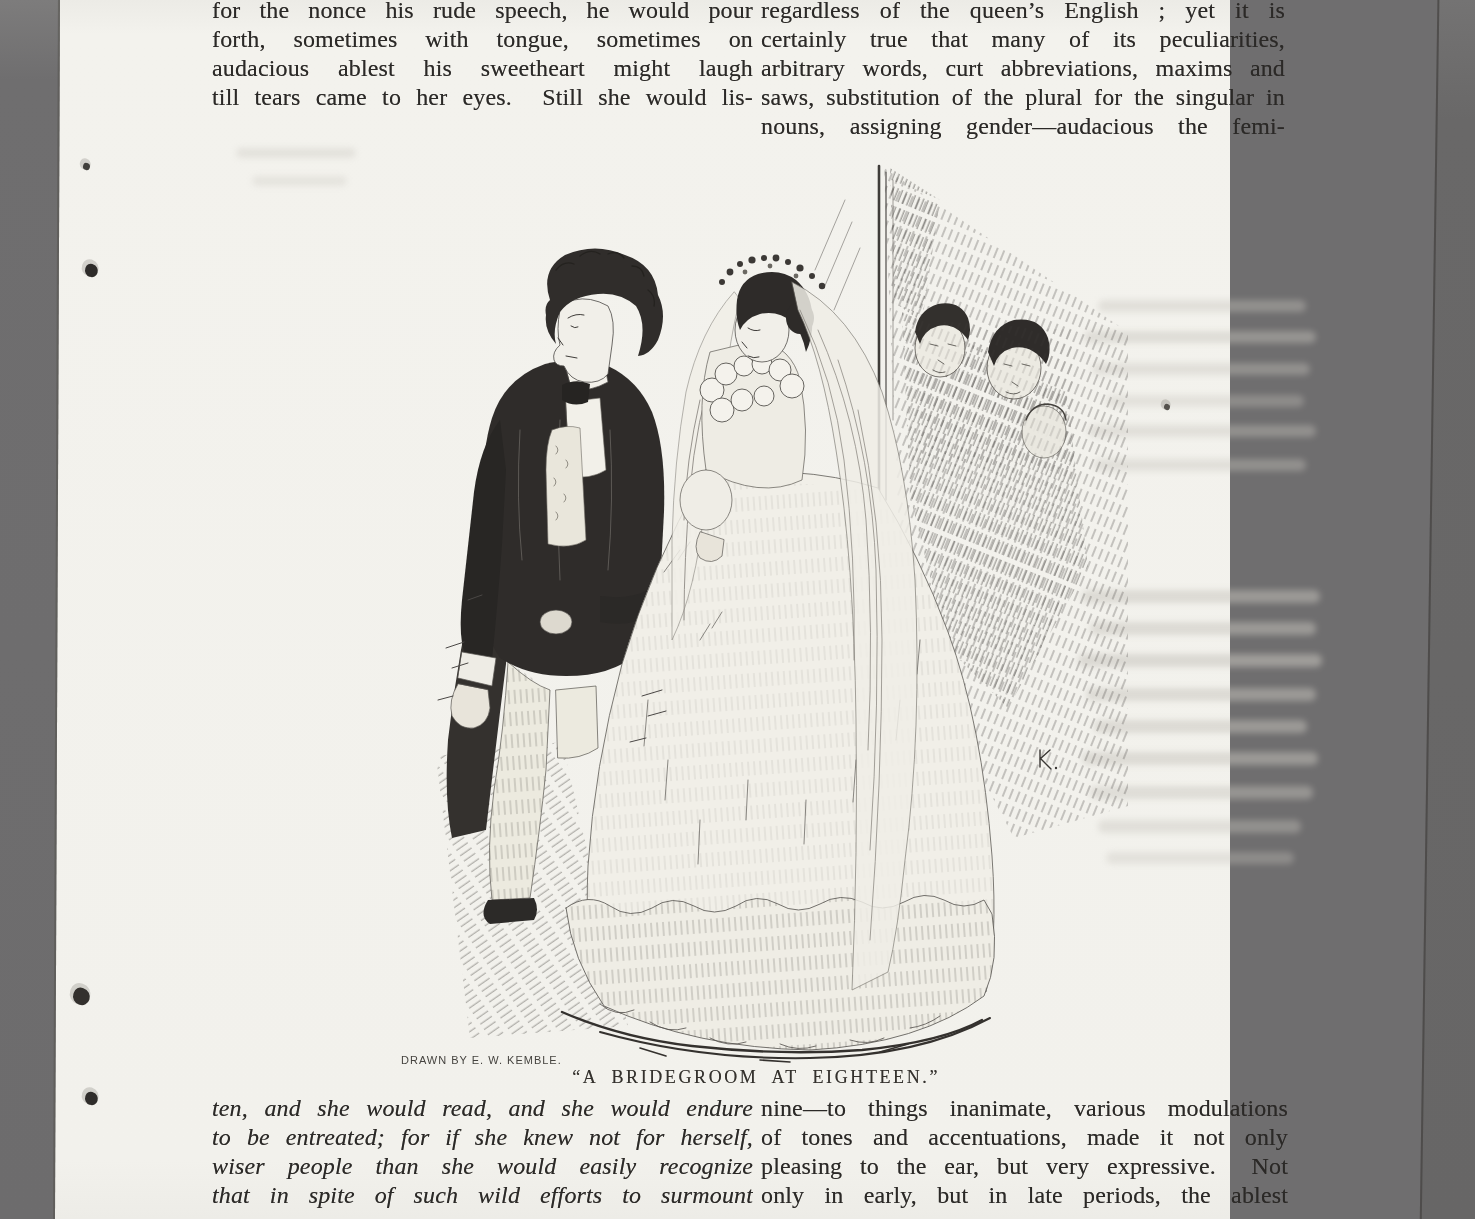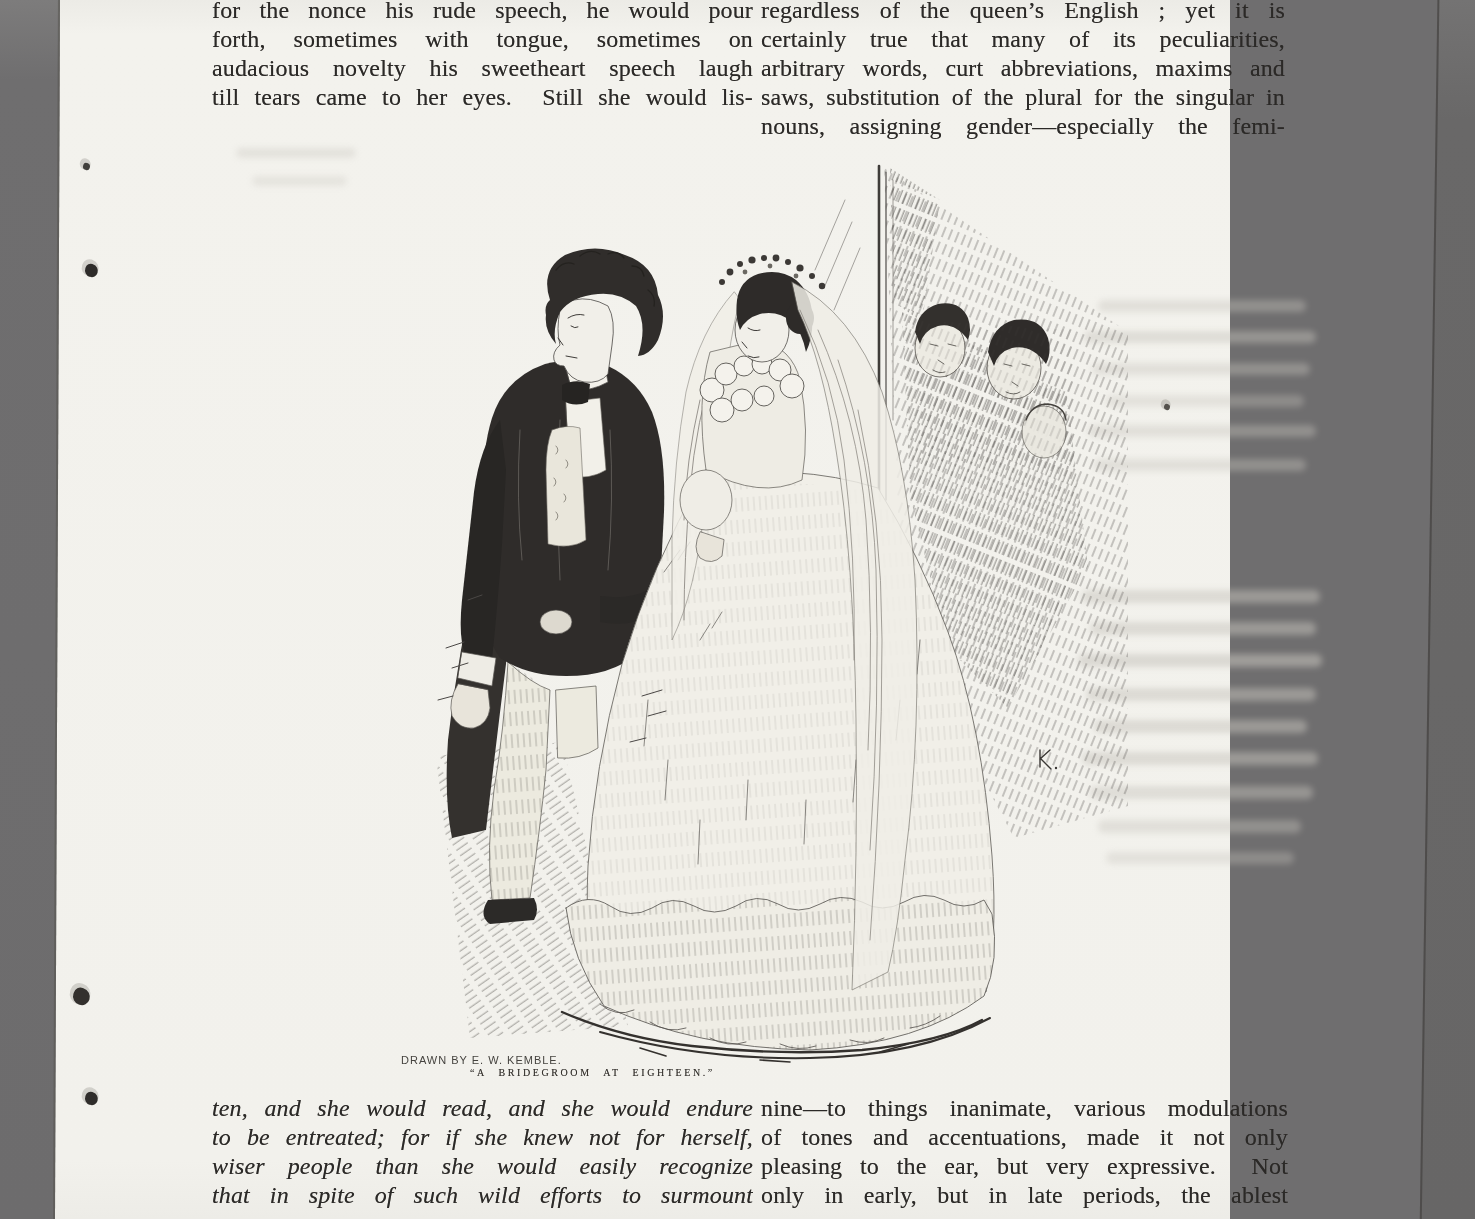--- a/index.html
+++ b/index.html
@@ -55,22 +55,22 @@
   .col-bottom-left{left:212px;top:1094px;width:541px;font-style:italic;}
   .col-bottom-right{left:761px;top:1094px;width:527px;}
   
   .credit{
     position:absolute;left:401px;top:1054px;
     font-family:"Liberation Sans","DejaVu Sans",sans-serif;
     font-size:11px;letter-spacing:1px;color:#45433f;
   }
   .caption{
     position:absolute;left:470px;top:1067px;width:470px;
-    text-align:left;
-    font-size:10px;letter-spacing:2.6px;word-spacing:7px;color:#34312d;
+    text-align:right;
+    font-size:18px;letter-spacing:2.6px;word-spacing:7px;color:#34312d;
     text-shadow:0 0 .4px rgba(52,49,45,.5);
   }
   
   .ghost{
     position:absolute;background:#c7c4bd;border-radius:6px;
     filter:blur(3px);
   }
   .speck{
     position:absolute;border-radius:45% 60% 50% 55%;
     box-shadow:-2px -2px 0 2px rgba(125,122,116,.28);
@@ -106,30 +106,30 @@
       <div class="speck" style="left: 83px; top: 163px; width: 7px; height: 7px; background: rgb(65, 63, 60);"></div>
       <div class="speck" style="left: 85px; top: 264px; width: 13px; height: 13px; background: rgb(46, 44, 42);"></div>
       <div class="speck" style="left: 73px; top: 988px; width: 17px; height: 17px; background: rgb(51, 48, 45);"></div>
       <div class="speck" style="left: 85px; top: 1092px; width: 13px; height: 13px; background: rgb(47, 45, 43);"></div>
       <div class="speck" style="left: 1164px; top: 404px; width: 6px; height: 6px; background: rgb(85, 82, 77);"></div>
     </div>
 
   <div class="col col-top-left">
     <div class="tline">for the nonce his rude speech, he would pour</div>
     <div class="tline">forth, sometimes with tongue, sometimes on</div>
-    <div class="tline">audacious novelty his sweetheart speech laugh</div>
+    <div class="tline">audacious ablest his sweetheart might laugh</div>
     <div class="tline">till tears came to her eyes. &nbsp;Still she would lis-</div>
   </div>
 
   <div class="col col-top-right">
     <div class="tline">regardless of the queen’s English ; yet it is</div>
     <div class="tline">certainly true that many of its peculiarities,</div>
     <div class="tline">arbitrary words, curt abbreviations, maxims and</div>
     <div class="tline">saws, substitution of the plural for the singular in</div>
-    <div class="tline">nouns, assigning gender—especially the femi-</div>
+    <div class="tline">nouns, assigning gender—audacious the femi-</div>
   </div>
 
   <div class="col col-bottom-left">
     <div class="tline">ten, and she would read, and she would endure</div>
     <div class="tline">to be entreated; for if she knew not for herself,</div>
     <div class="tline">wiser people than she would easily recognize</div>
     <div class="tline">that in spite of such wild efforts to surmount</div>
   </div>
 
   <div class="col col-bottom-right">

